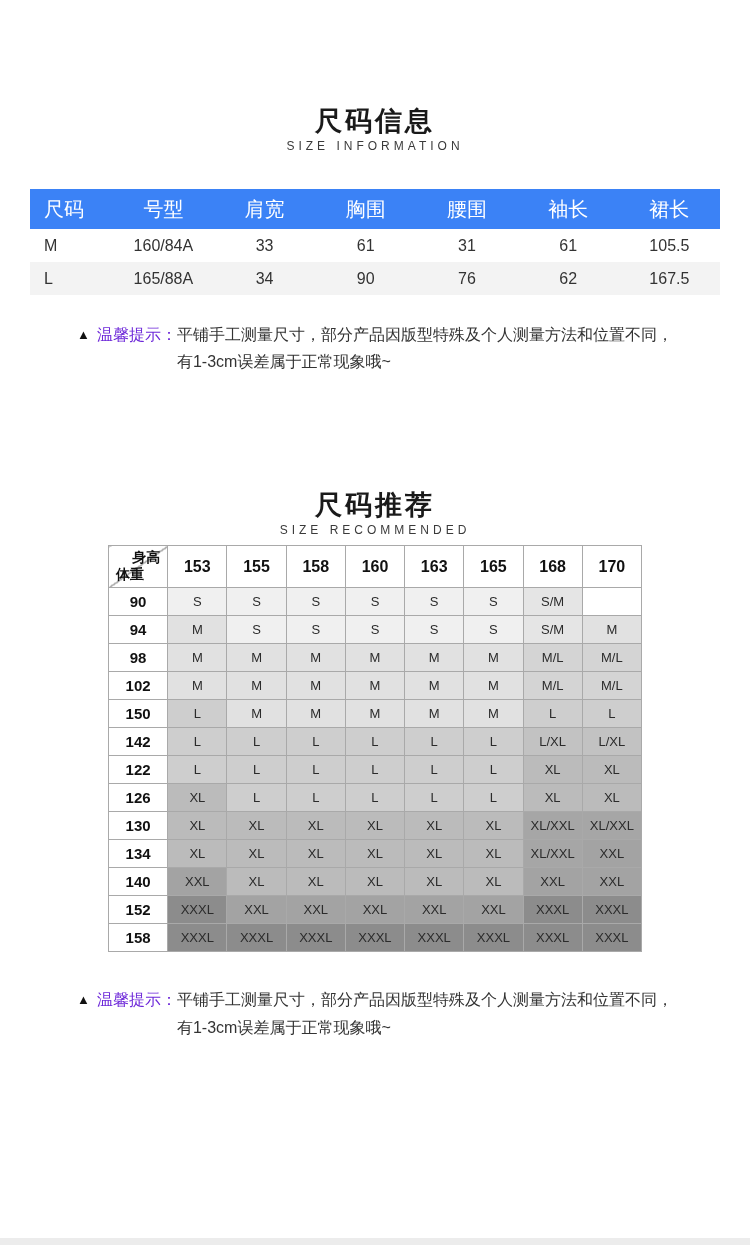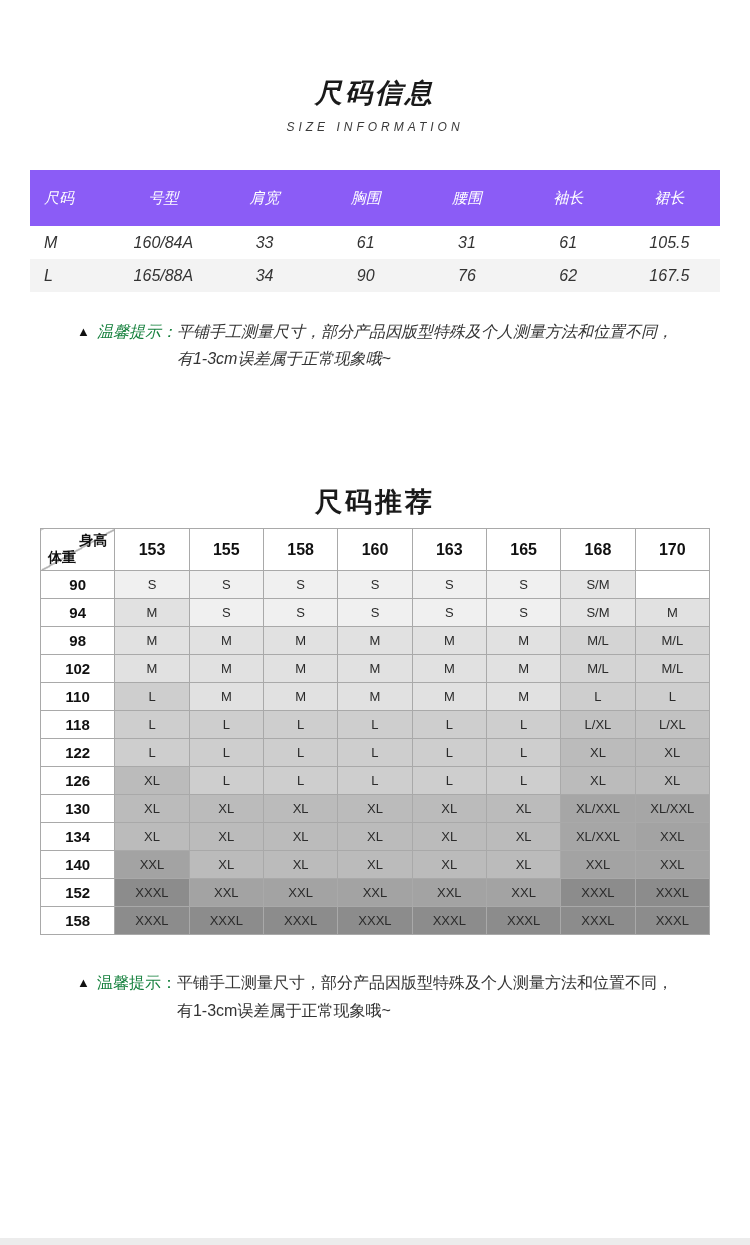--- a/index.html
+++ b/index.html
@@ -20,42 +20,41 @@
   
   .sec-title {
     padding-top: 0;
     text-align: center;
     font-size: 27px;
     font-weight: bold;
     letter-spacing: 3px;
     color: #1a1a1a;
   }
   .sec-subtitle {
-    margin-top: 9px;
     text-align: center;
     font-size: 12px;
     letter-spacing: 4px;
     color: #3a3a3a;
   }
-  .sec1 { padding-top: 75px; font-style: italic; }
+  .sec1 { padding-top: 103px; }
   .sec2 { padding-top: 112px; }
 
   
   table.info-table {
     width: 690px;
     margin: 36px auto 0 auto;
     border-collapse: collapse;
     table-layout: fixed;
   }
   table.info-table thead th {
-    background: #8b5cf6;
+    background: #3b82f6;
     color: #ffffff;
     font-weight: normal;
-    font-size: 15px;
-    height: 56px;
+    font-size: 20px;
+    height: 40px;
     text-align: center;
   }
   table.info-table td {
     font-size: 16px;
     color: #333333;
     height: 33px;
     text-align: center;
   }
   table.info-table th:first-child,
   table.info-table td:first-child {
@@ -76,35 +75,35 @@
   }
   .note .tri {
     color: #111111;
     font-size: 13px;
     margin-right: 7px;
     line-height: 27px;
   }
   .note .note-label {
     white-space: nowrap;
     margin-right: 0;
-    color: #15803d;
+    color: #6d28d9;
   }
   .note .note-lines { max-width: 520px; }
   .note2 { margin-top: 34px; }
 
   
   .unit-label {
     width: 674px;
     margin: 16px auto 0 auto;
     text-align: right;
     font-size: 14px;
     color: #222222;
   }
   table.rec-table {
-    width: 670px;
+    width: 534px;
     margin: 8px auto 0 auto;
     border-collapse: collapse;
     table-layout: fixed;
   }
   table.rec-table th, table.rec-table td {
     border: 1px solid #a9a9a9;
     text-align: center;
     vertical-align: middle;
   }
   table.rec-table thead th {
@@ -198,20 +197,21 @@
       <span class="note-label">温馨提示：</span>
       <span class="note-lines">
         <span>平铺手工测量尺寸，部分产品因版型特殊及个人测量方法和位置不同，</span><br>
         <span>有1-3cm误差属于正常现象哦~</span>
       </span>
     </div>
   </section>
 
   <section class="sec2">
     <h1 class="sec-title">尺码推荐</h1>
+    <div class="sec-subtitle">SIZE RECOMMENDED</div>
 
 
     <table class="rec-table">
       <thead>
         <tr>
           <th class="corner">
             <span class="corner-top">身高</span>
             <span class="corner-bottom">体重</span>
           </th>
         <th>153</th>
@@ -263,32 +263,32 @@
             <td style="background: rgb(225, 225, 225);">M</td>
             <td style="background: rgb(225, 225, 225);">M</td>
             <td style="background: rgb(225, 225, 225);">M</td>
             <td style="background: rgb(225, 225, 225);">M</td>
             <td style="background: rgb(225, 225, 225);">M</td>
             <td style="background: rgb(225, 225, 225);">M</td>
             <td style="background: rgb(212, 212, 212);">M/L</td>
             <td style="background: rgb(212, 212, 212);">M/L</td>
           </tr>
           <tr>
-            <th class="weight">110</th>
-            <td style="background: rgb(206, 206, 206);">L</td>
-            <td style="background: rgb(225, 225, 225);">M</td>
-            <td style="background: rgb(225, 225, 225);">M</td>
-            <td style="background: rgb(225, 225, 225);">M</td>
-            <td style="background: rgb(225, 225, 225);">M</td>
-            <td style="background: rgb(225, 225, 225);">M</td>
-            <td style="background: rgb(206, 206, 206);">L</td>
-            <td style="background: rgb(206, 206, 206);">L</td>
-          </tr>
-          <tr>
-            <th class="weight">118</th>
+            <th class="weight">150</th>
+            <td style="background: rgb(206, 206, 206);">L</td>
+            <td style="background: rgb(225, 225, 225);">M</td>
+            <td style="background: rgb(225, 225, 225);">M</td>
+            <td style="background: rgb(225, 225, 225);">M</td>
+            <td style="background: rgb(225, 225, 225);">M</td>
+            <td style="background: rgb(225, 225, 225);">M</td>
+            <td style="background: rgb(206, 206, 206);">L</td>
+            <td style="background: rgb(206, 206, 206);">L</td>
+          </tr>
+          <tr>
+            <th class="weight">142</th>
             <td style="background: rgb(206, 206, 206);">L</td>
             <td style="background: rgb(206, 206, 206);">L</td>
             <td style="background: rgb(206, 206, 206);">L</td>
             <td style="background: rgb(206, 206, 206);">L</td>
             <td style="background: rgb(206, 206, 206);">L</td>
             <td style="background: rgb(206, 206, 206);">L</td>
             <td style="background: rgb(194, 194, 194);">L/XL</td>
             <td style="background: rgb(194, 194, 194);">L/XL</td>
           </tr>
           <tr>

